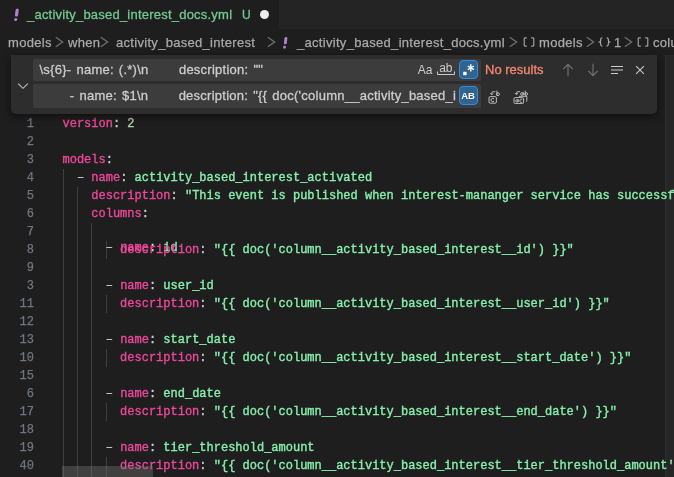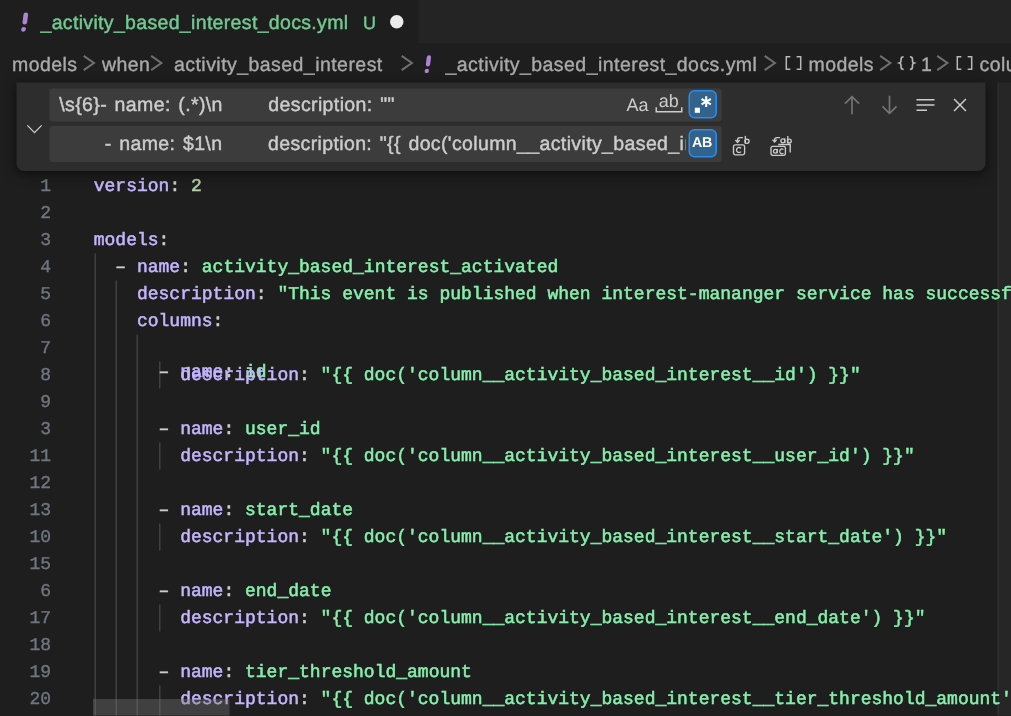--- a/index.html
+++ b/index.html
@@ -19,21 +19,21 @@
   #crumbs .sep, #crumbs .itm, #crumbs .icn { position:absolute; top:0; height:26px;
     display:flex; align-items:center; }
   
   #editor { position:absolute; left:0; top:55px; width:674px; height:422px; background:#1e1e1e; }
   .ln { position:absolute; width:34px; text-align:right; color:#6e7681;
     font-family:"Liberation Mono", monospace; font-size:12px; line-height:18px;
     -webkit-text-stroke:0.25px currentColor; }
   .cl { position:absolute; left:62.5px; font-family:"Liberation Mono", monospace;
     font-size:12px; line-height:18px; white-space:pre; color:#cccccc;
     -webkit-text-stroke:0.35px currentColor; }
-  .k { color:#c4b5fd; } .s { color:#86efac; } .n { color:#b5cea8; } .p { color:#cccccc; }
+  .k { color:#ec4899; } .s { color:#86efac; } .n { color:#b5cea8; } .p { color:#cccccc; }
   .guide { position:absolute; width:1px; background:#404040; }
   
   #rband { position:absolute; left:665px; top:55px; width:9px; height:422px; background:#262627; border-left:1px solid #2e2e2e; }
   
   #hthumb { position:absolute; left:62px; top:466px; width:91px; height:11px; background:rgba(121,121,121,0.38); }
   
   #fw { position:absolute; left:11px; top:55px; width:646px; height:59px; background:#2d2d2d;
     border-radius:0 0 5px 5px; box-shadow:0 2px 8px rgba(0,0,0,0.55); }
   #fw .toggle { position:absolute; left:17px; top:80px; }
   .finput { position:absolute; left:21.5px; width:448px; height:21.5px; background:#3c3c3c;
@@ -158,21 +158,21 @@
     <div class="ln" style="top:277px">3</div>
     <div class="ln" style="top:295px">11</div>
     <div class="ln" style="top:313px">12</div>
     <div class="ln" style="top:331px">13</div>
     <div class="ln" style="top:349px">10</div>
     <div class="ln" style="top:367px">15</div>
     <div class="ln" style="top:385px">6</div>
     <div class="ln" style="top:403px">17</div>
     <div class="ln" style="top:421px">18</div>
     <div class="ln" style="top:439px">19</div>
-    <div class="ln" style="top:457px">20</div>
+    <div class="ln" style="top:457px">40</div>
 
     <div class="guide" style="left:62.5px; top:169px; height:308px;"></div>
     <div class="guide" style="left:76.9px; top:187px; height:290px;"></div>
     <div class="guide" style="left:91.3px; top:223px; height:254px;"></div>
     <div class="guide" style="left:105.7px; top:241px; height:18px;"></div>
     <div class="guide" style="left:105.7px; top:295px; height:18px;"></div>
     <div class="guide" style="left:105.7px; top:349px; height:18px;"></div>
     <div class="guide" style="left:105.7px; top:403px; height:18px;"></div>
     <div class="guide" style="left:105.7px; top:457px; height:20px;"></div>
 
@@ -218,20 +218,21 @@
         <g stroke="#ffffff" stroke-width="1.4" fill="none">
           <path d="M8.8 1.2v7.2"></path>
           <path d="M5.7 3l6.2 3.6"></path>
           <path d="M11.9 3L5.7 6.6"></path>
         </g>
         <rect x="1.2" y="8.8" width="3.4" height="3.4" fill="#ffffff"></rect>
       </svg>
     </div>
     <div class="optbox" style="left:447.5px; top:31px; font-size:9.5px; font-weight:700; letter-spacing:-0.2px;">AB</div>
 
+    <div id="nores">No results</div>
 
     <div class="btn" style="left:549px; top:7px; opacity:.45;">
       <svg width="16" height="16" viewBox="0 0 16 16">
         <g fill="none" stroke="#cccccc" stroke-width="1.1">
           <path d="M8 14.2V2.4"></path>
           <path d="M3.3 7.1L8 2.4l4.7 4.7"></path>
         </g>
       </svg>
     </div>
     <div class="btn" style="left:574px; top:7px; opacity:.45;">

